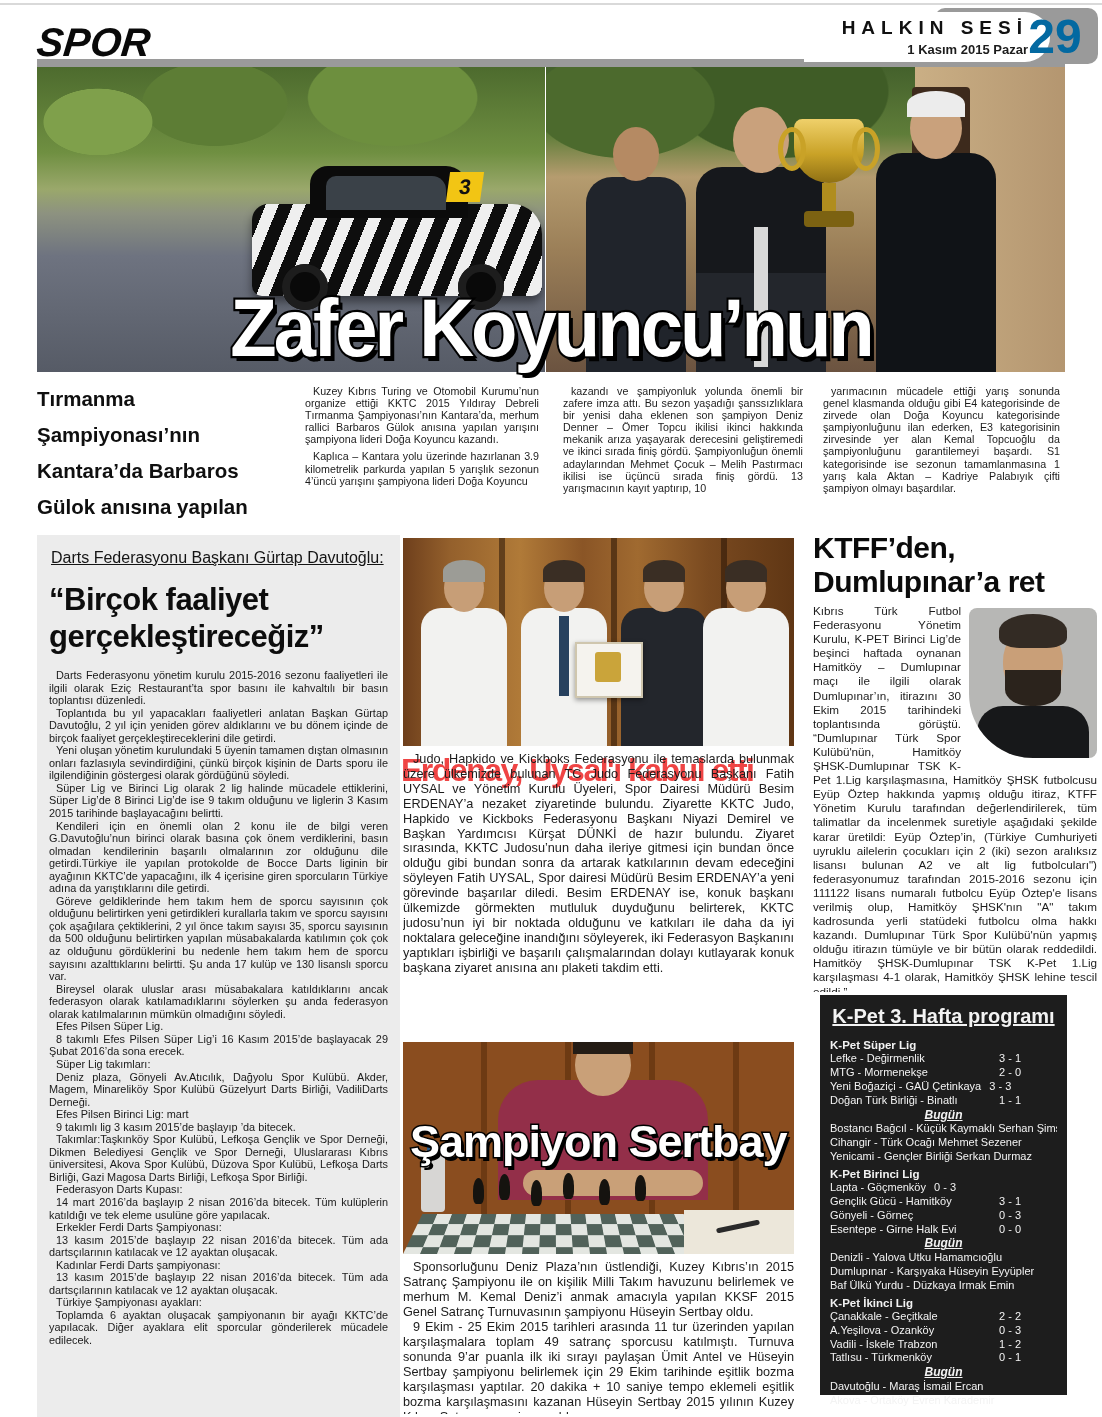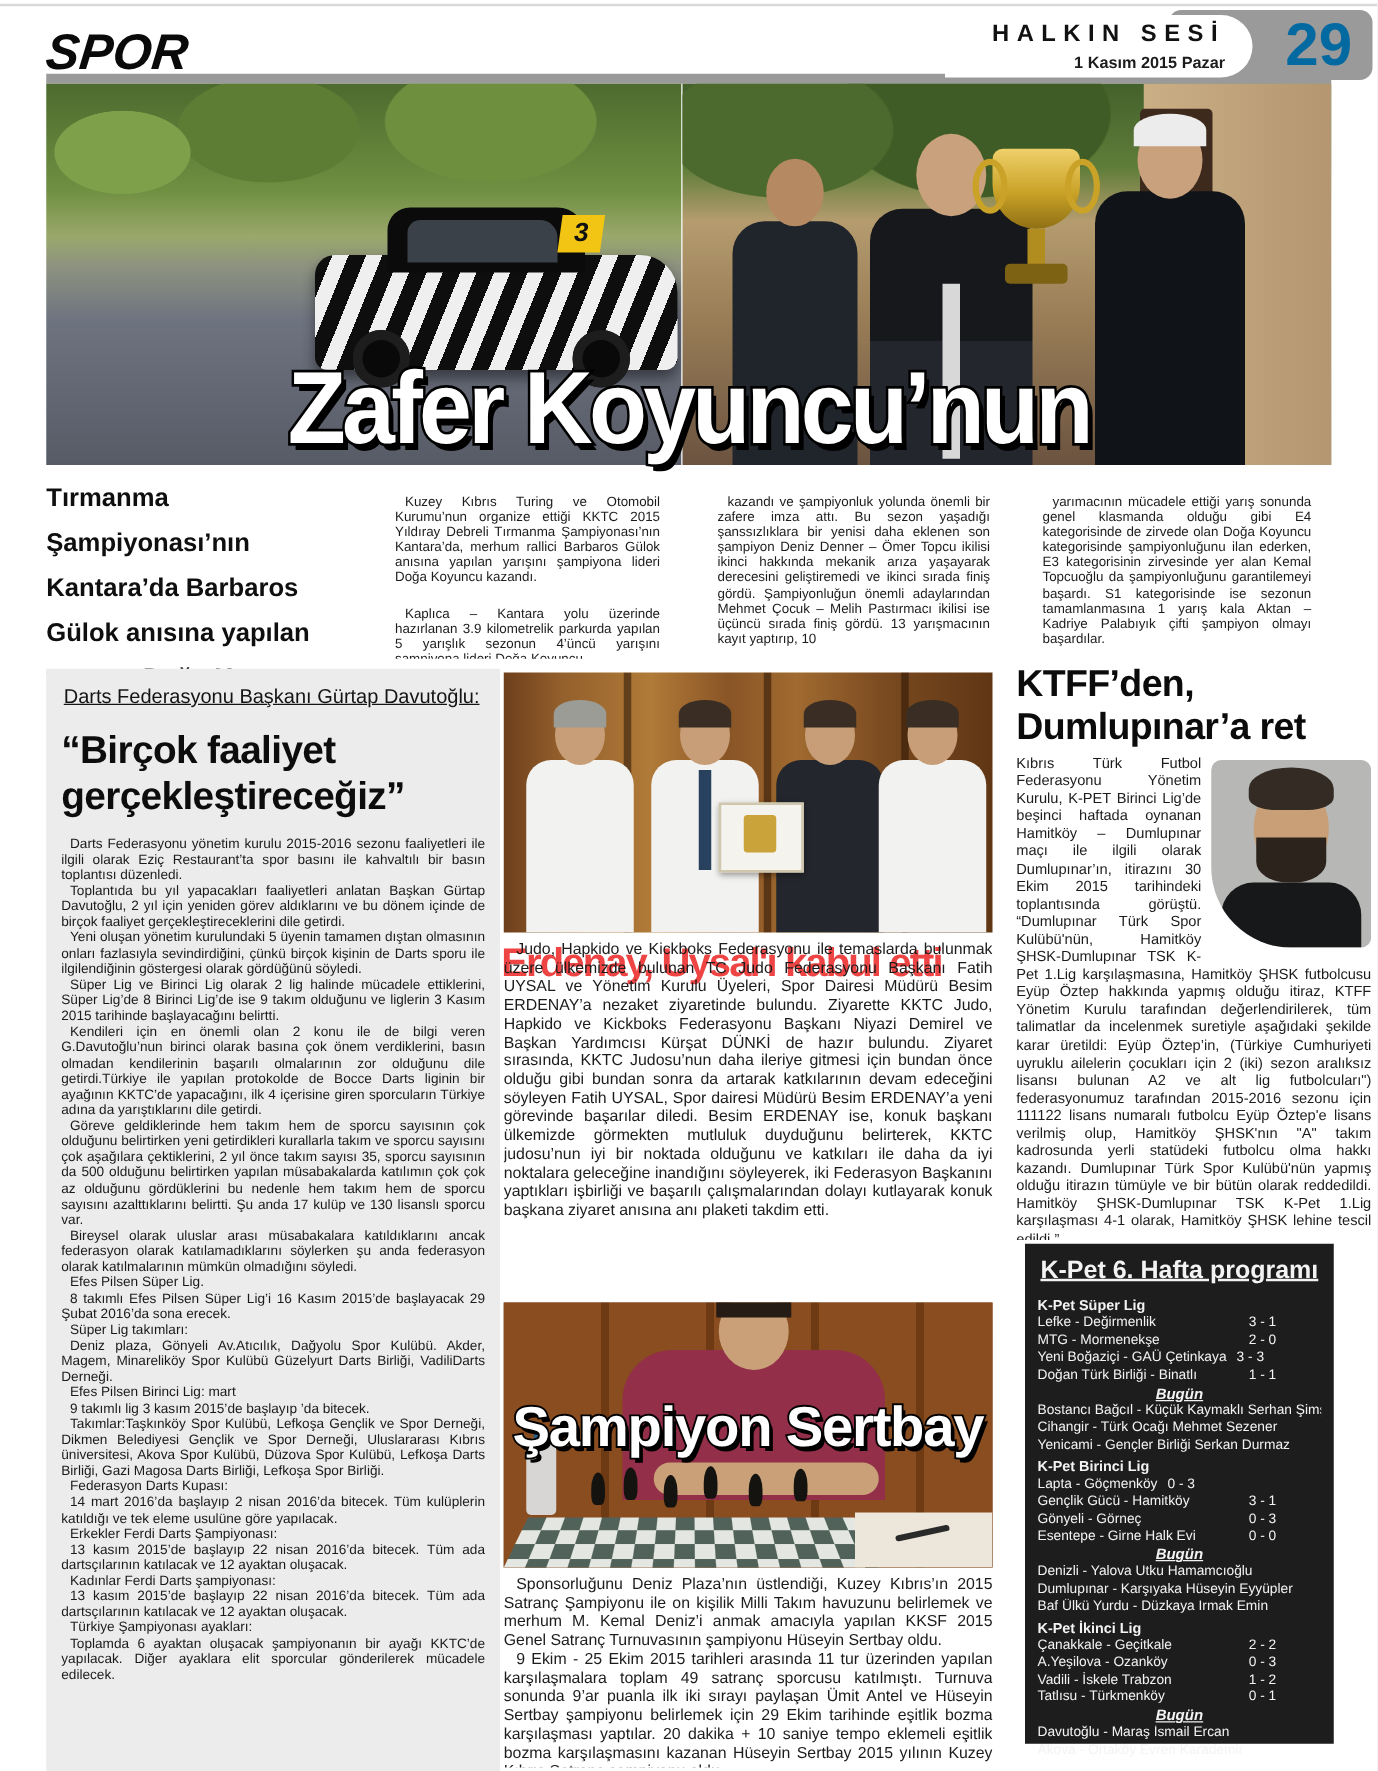--- a/index.html
+++ b/index.html
@@ -5,21 +5,21 @@
   html,body{margin:0;padding:0;background:#e9e9e9;}
   #page{position:relative;width:1102px;height:1417px;background:#fff;overflow:hidden;
         font-family:"Liberation Sans",sans-serif;color:#1c1c1c;margin:0 auto;}
   .abs{position:absolute;}
   
   .top-rule{left:0;top:3px;width:1102px;height:2px;background:#d9d9d9;}
   .spor{left:37px;top:20px;font-size:40px;font-weight:bold;font-style:italic;
         transform:skewX(-6deg);letter-spacing:0px;color:#0a0a0a;}
   .header-rule{left:37px;top:59px;width:1028px;height:8px;background:#9a9a9a;}
   .masthead-gray{left:935px;top:8px;width:163px;height:56px;background:#9a9a9a;border-radius:10px;}
-  .masthead-white{left:756px;top:12px;width:246px;height:50px;background:#fff;
+  .masthead-white{left:804px;top:12px;width:246px;height:50px;background:#fff;
         border-radius:0 28px 28px 0;text-align:right;box-sizing:border-box;padding:5px 22px 0 0;}
   .mh-title{font-size:19px;font-weight:bold;letter-spacing:6px;color:#111;}
   .mh-date{font-size:13px;font-weight:bold;margin-top:3px;letter-spacing:0;}
   .page-num{left:1012px;top:8px;width:86px;height:56px;color:#0369a1;font-size:48px;font-weight:bold;
         display:flex;align-items:center;justify-content:center;}
   
   .photo{position:absolute;overflow:hidden;}
   
   .photo-rally{left:37px;top:67px;width:508px;height:305px;
      background:
@@ -65,21 +65,21 @@
   .t-h1{left:-8px;} .t-h2{right:-8px;}
   .t-stem{position:absolute;left:36px;top:64px;width:14px;height:30px;background:#b08d1e;}
   .t-base{position:absolute;left:18px;top:92px;width:50px;height:16px;background:#7c6212;border-radius:4px;}
   
   .lead-headline{left:0;top:280px;width:1102px;text-align:center;font-size:76px;font-weight:bold;
      color:#fff;letter-spacing:-3px;-webkit-text-stroke:4px #000;paint-order:stroke fill;
      text-shadow:4px 5px 0 #000;transform:scaleY(1.08);transform-origin:top;}
   
   .lead-intro{left:37px;top:381px;width:258px;font-size:20.5px;line-height:36px;font-weight:bold;color:#0f0f0f;}
   .lead-col{font-size:10.7px;line-height:12.1px;text-align:justify;height:147px;overflow:hidden;}
-  .lead-col p{margin:16px;text-indent:8px;}
+  .lead-col p{margin:5px;text-indent:8px;}
   .col-a{left:300px;top:380px;width:244px;}
   .col-b{left:558px;top:380px;width:250px;}
   .col-c{left:818px;top:380px;width:247px;}
   
   .darts-box{left:37px;top:535px;width:363px;height:988px;background:#ececec;box-sizing:border-box;padding:12px 12px;}
   .darts-kicker{font-size:16px;text-decoration:underline;margin:2px 0 14px 2px;color:#141414;}
   .darts-headline{font-size:31px;font-weight:bold;line-height:37px;letter-spacing:-0.5px;margin:0 0 14px 0;color:#0d0d0d;}
   .darts-body{font-size:10.9px;line-height:12.55px;text-align:justify;height:722px;overflow:hidden;color:#1a1a1a;}
   .darts-body p{margin:0;text-indent:7px;}
   
@@ -292,21 +292,21 @@
     <div class="ch-bottle"></div>
     <div class="ch-cap"></div>
   </div>
   <div class="abs sertbay-headline">Şampiyon Sertbay</div>
   <div class="abs sertbay-body">
     <p>Sponsorluğunu Deniz Plaza’nın üstlendiği, Kuzey Kıbrıs’ın 2015 Satranç Şampiyonu ile on kişilik Milli Takım havuzunu belirlemek ve merhum M. Kemal Deniz’i anmak amacıyla yapılan KKSF 2015 Genel Satranç Turnuvasının şampiyonu Hüseyin Sertbay oldu.</p>
     <p>9 Ekim - 25 Ekim 2015 tarihleri arasında 11 tur üzerinden yapılan karşılaşmalara toplam 49 satranç sporcusu katılmıştı. Turnuva sonunda 9’ar puanla ilk iki sırayı paylaşan Ümit Antel ve Hüseyin Sertbay şampiyonu belirlemek için 29 Ekim tarihinde eşitlik bozma karşılaşması yaptılar. 20 dakika + 10 saniye tempo eklemeli eşitlik bozma karşılaşmasını kazanan Hüseyin Sertbay 2015 yılının Kuzey Kıbrıs Satranç şampiyonu oldu.</p>
   </div>
 
   <div class="abs kpet-box">
-    <div class="kpet-title">K-Pet 6. Hafta programı</div>
+    <div class="kpet-title">K-Pet 3. Hafta programı</div>
 
     <div class="kp-league">K-Pet Süper Lig</div>
     <div class="kp-row">
       <span>Lefke - Değirmenlik</span>
       <span class="score">3 - 1</span>
     </div>
     <div class="kp-row">
       <span>MTG - Mormenekşe</span>
       <span class="score">2 - 0</span>
     </div>

